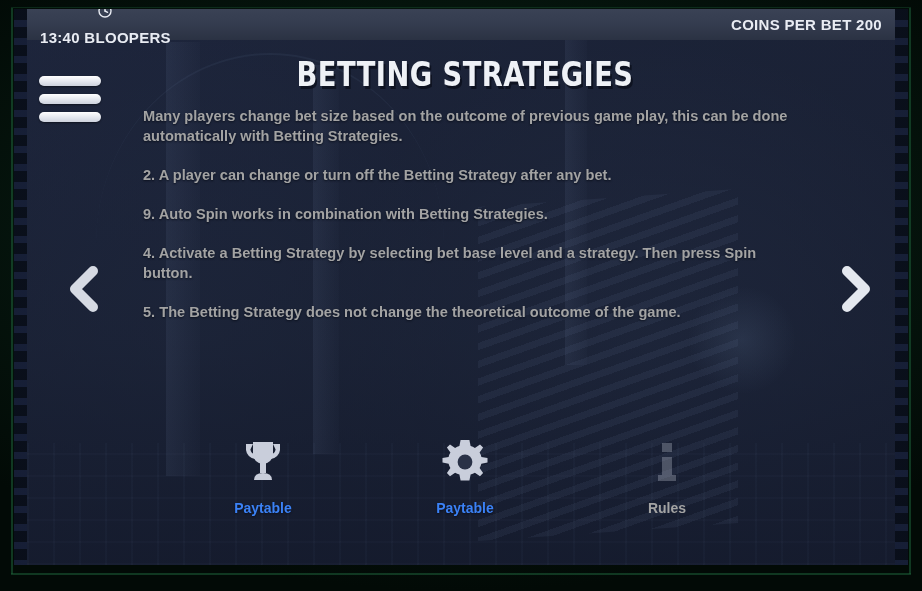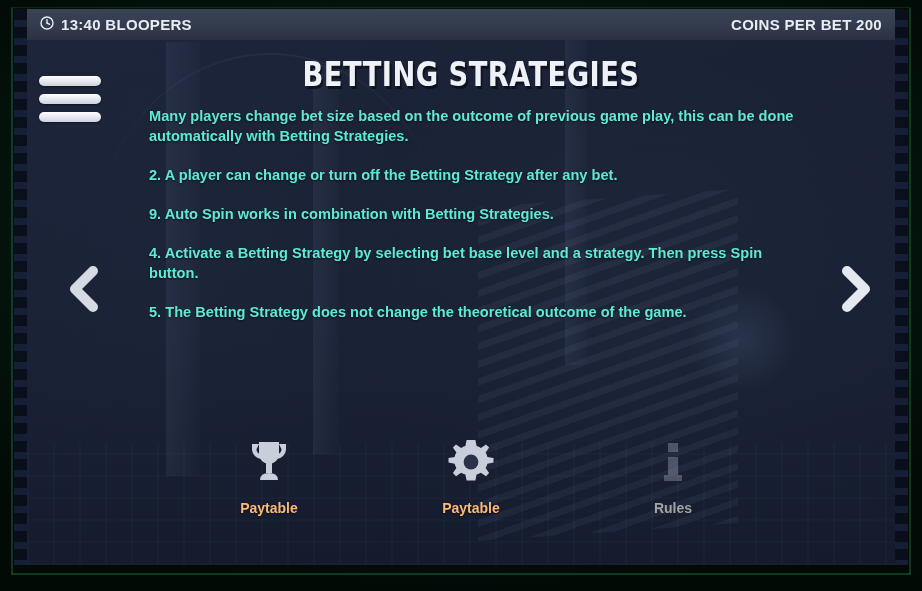--- a/index.html
+++ b/index.html
@@ -144,20 +144,21 @@
     align-items: center;
     justify-content: space-between;
     padding: 0 13px;
     box-sizing: border-box;
     z-index: 6;
   }
   .status-left {
     display: flex;
     align-items: center;
     gap: 7px;
+    flex-direction: column;
   }
   .status-text {
     color: #e9ecf3;
     font-size: 15px;
     font-weight: bold;
     letter-spacing: .3px;
   }
   .clock-icon { display: block; }
 
   
@@ -188,21 +189,21 @@
     cursor: pointer;
     z-index: 5;
   }
   .nav-arrow.prev { left: 36px; }
   .nav-arrow.next { left: 806px; }
   .nav-arrow svg { display: block; }
 
   
   #content {
     position: absolute;
-    left: 10px;
+    left: 4px;
     top: 31px;
     width: 100%;
     height: 399px;
     z-index: 4;
   }
 
   #page-title {
     margin: 18px 0 0 0;
     text-align: center;
     color: #eef1f6;
@@ -216,21 +217,21 @@
   }
 
   #body-copy {
     position: absolute;
     left: 112px;
     top: 66px;
     width: 660px;
   }
   #body-copy p {
     margin: 0 0 19px 0;
-    color: #5eead4;
+    color: #a3a3a3;
     font-size: 14.6px;
     line-height: 20px;
     font-weight: bold;
     text-shadow: 0 1px 2px rgba(8,12,24,.8);
   }
   #body-copy p:last-child { margin-bottom: 16px; }
 
   
   #tab-bar {
     position: absolute;
@@ -249,21 +250,21 @@
   .tab-icon {
     height: 58px;
     display: flex;
     align-items: center;
     justify-content: center;
   }
   .tab-label {
     margin-top: 9px;
     font-size: 14px;
     font-weight: bold;
-    color: #fdba74;
+    color: #3b82f6;
     text-shadow: 0 1px 2px rgba(8,12,24,.7);
   }
   .tab-item.active .tab-label { color: #a3a3a3; text-shadow: none; }
   .tab-item.active .tab-icon svg { opacity: .30; }
 </style>
 </head>
 <body>
 
 <div id="game-frame">
 

